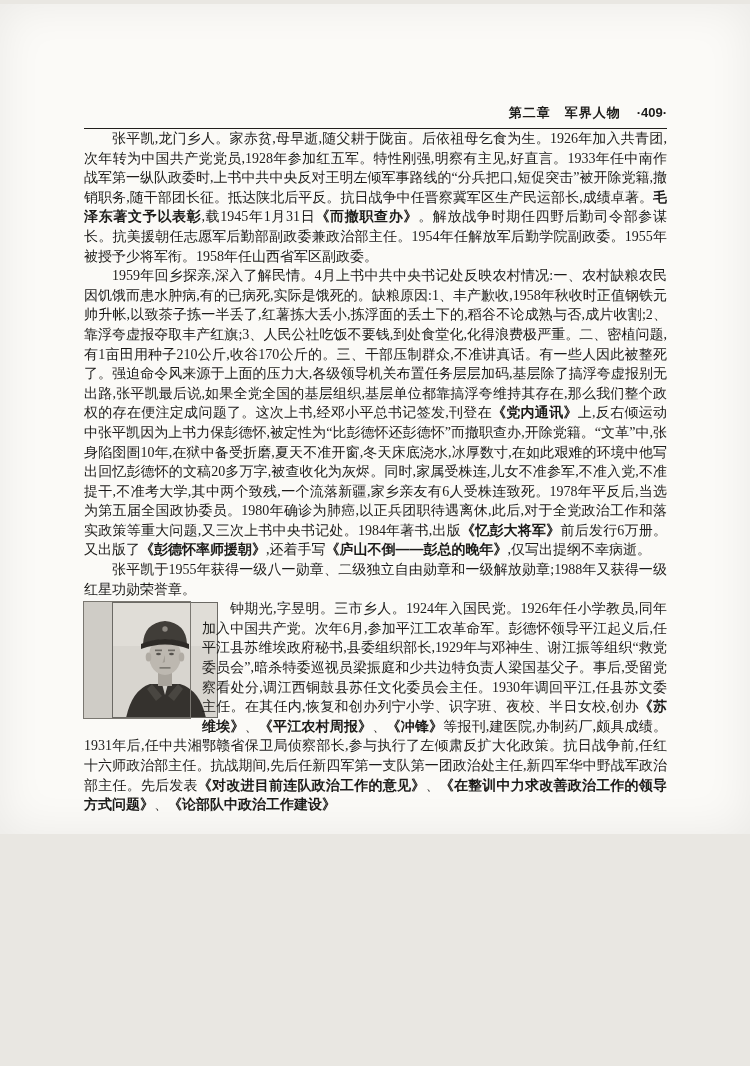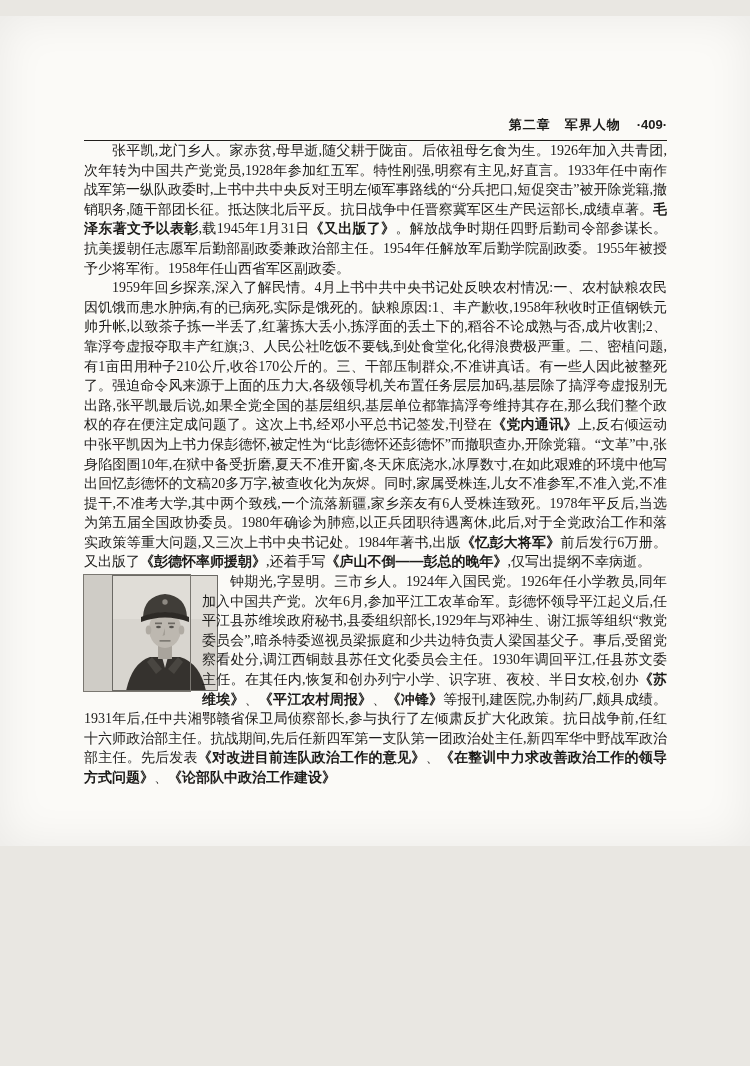--- a/index.html
+++ b/index.html
@@ -1,20 +1,20 @@
 <!DOCTYPE html>
 <html><head>
 <meta charset="utf-8">
 <style>
   html, body { margin: 0; padding: 0; background: #e9e7e2; }
   .page {
     position: relative;
     width: 750px;
     height: 830px;
-    margin: 16px auto;
+    margin: 4px auto;
     background: #fbfaf7;
     box-sizing: border-box;
     padding: 100px 83px 0 84px;
     box-shadow: inset 0 0 46px rgba(0,0,0,0.07);
     overflow: hidden;
     font-family: "Liberation Serif", "DejaVu Serif", serif;
     color: #1c1b19;
   }
   .running-header {
     display: flex;
@@ -64,22 +64,23 @@
 
 <div class="page">
 
   <div class="running-header">
     <span class="rh-title">第二章　军界人物</span>
     <span class="rh-page">·409·</span>
   </div>
 
 
 
-  <p class="para"><span>张平凯,龙门乡人。家赤贫,母早逝,随父耕于陇亩。后依祖母乞食为生。1926年加入共青团,次年转为中国共产党党员,1928年参加红五军。特性刚强,明察有主见,好直言。1933年任中南作战军第一纵队政委时,上书中共中央反对王明左倾军事路线的“分兵把口,短促突击”被开除党籍,撤销职务,随干部团长征。抵达陕北后平反。抗日战争中任晋察冀军区生产民运部长,成绩卓著。</span><span class="bd">毛泽东著文予以表彰</span><span>,载1945年1月31日</span><span class="bd">《又出版了》</span><span>。解放战争时期任四野后勤司令部参谋长。抗美援朝任志愿军后勤部副政委兼政治部主任。1954年任解放军后勤学院副政委。1955年被授予少将军衔。1958年任山西省军区副政委。</span></p>
+  <p class="para"><span>张平凯,龙门乡人。家赤贫,母早逝,随父耕于陇亩。后依祖母乞食为生。1926年加入共青团,次年转为中国共产党党员,1928年参加红五军。特性刚强,明察有主见,好直言。1933年任中南作战军第一纵队政委时,上书中共中央反对王明左倾军事路线的“分兵把口,短促突击”被开除党籍,撤销职务,随干部团长征。抵达陕北后平反。抗日战争中任晋察冀军区生产民运部长,成绩卓著。</span><span class="bd">毛泽东著文予以表彰</span><span>,载1945年1月31日</span><span class="bd">《而撤职查办》</span><span>。解放战争时期任四野后勤司令部参谋长。抗美援朝任志愿军后勤部副政委兼政治部主任。1954年任解放军后勤学院副政委。1955年被授予少将军衔。1958年任山西省军区副政委。</span></p>
   <p class="para"><span>1959年回乡探亲,深入了解民情。4月上书中共中央书记处反映农村情况:一、农村缺粮农民因饥饿而患水肿病,有的已病死,实际是饿死的。缺粮原因:1、丰产歉收,1958年秋收时正值钢铁元帅升帐,以致茶子拣一半丢了,红薯拣大丢小,拣浮面的丢土下的,稻谷不论成熟与否,成片收割;2、靠浮夸虚报夺取丰产红旗;3、人民公社吃饭不要钱,到处食堂化,化得浪费极严重。二、密植问题,有1亩田用种子210公斤,收谷170公斤的。三、干部压制群众,不准讲真话。有一些人因此被整死了。强迫命令风来源于上面的压力大,各级领导机关布置任务层层加码,基层除了搞浮夸虚报别无出路,张平凯最后说,如果全党全国的基层组织,基层单位都靠搞浮夸维持其存在,那么我们整个政权的存在便注定成问题了。这次上书,经邓小平总书记签发,刊登在</span><span class="bd">《党内通讯》</span><span>上,反右倾运动中张平凯因为上书力保彭德怀,被定性为“比彭德怀还彭德怀”而撤职查办,开除党籍。“文革”中,张身陷囹圄10年,在狱中备受折磨,夏天不准开窗,冬天床底浇水,冰厚数寸,在如此艰难的环境中他写出回忆彭德怀的文稿20多万字,被查收化为灰烬。同时,家属受株连,儿女不准参军,不准入党,不准提干,不准考大学,其中两个致残,一个流落新疆,家乡亲友有6人受株连致死。1978年平反后,当选为第五届全国政协委员。1980年确诊为肺癌,以正兵团职待遇离休,此后,对于全党政治工作和落实政策等重大问题,又三次上书中央书记处。1984年著书,出版</span><span class="bd">《忆彭大将军》</span><span>前后发行6万册。又出版了</span><span class="bd">《彭德怀率师援朝》</span><span>,还着手写</span><span class="bd">《庐山不倒——彭总的晚年》</span><span>,仅写出提纲不幸病逝。</span></p>
+  <p class="para"><span>张平凯于1955年获得一级八一勋章、二级独立自由勋章和一级解放勋章;1988年又获得一级红星功勋荣誉章。</span></p>
 
 
   <div class="para">
     <span class="photo">
       <svg viewBox="0 0 106 116" width="106" height="116" xmlns="http://www.w3.org/2000/svg">
         <rect width="106" height="116" fill="#d8d5cf"></rect>
         <rect x="0" y="0" width="106" height="44" fill="#e0ddd7"></rect>
         <path d="M14 116 Q20 88 38 82 L68 82 Q88 88 94 116 Z" fill="#35322e"></path>
         <path d="M40 82 L50 94 L44 99 L35 87 Z" fill="#494641"></path>
         <path d="M66 82 L56 94 L62 99 L71 87 Z" fill="#494641"></path>

